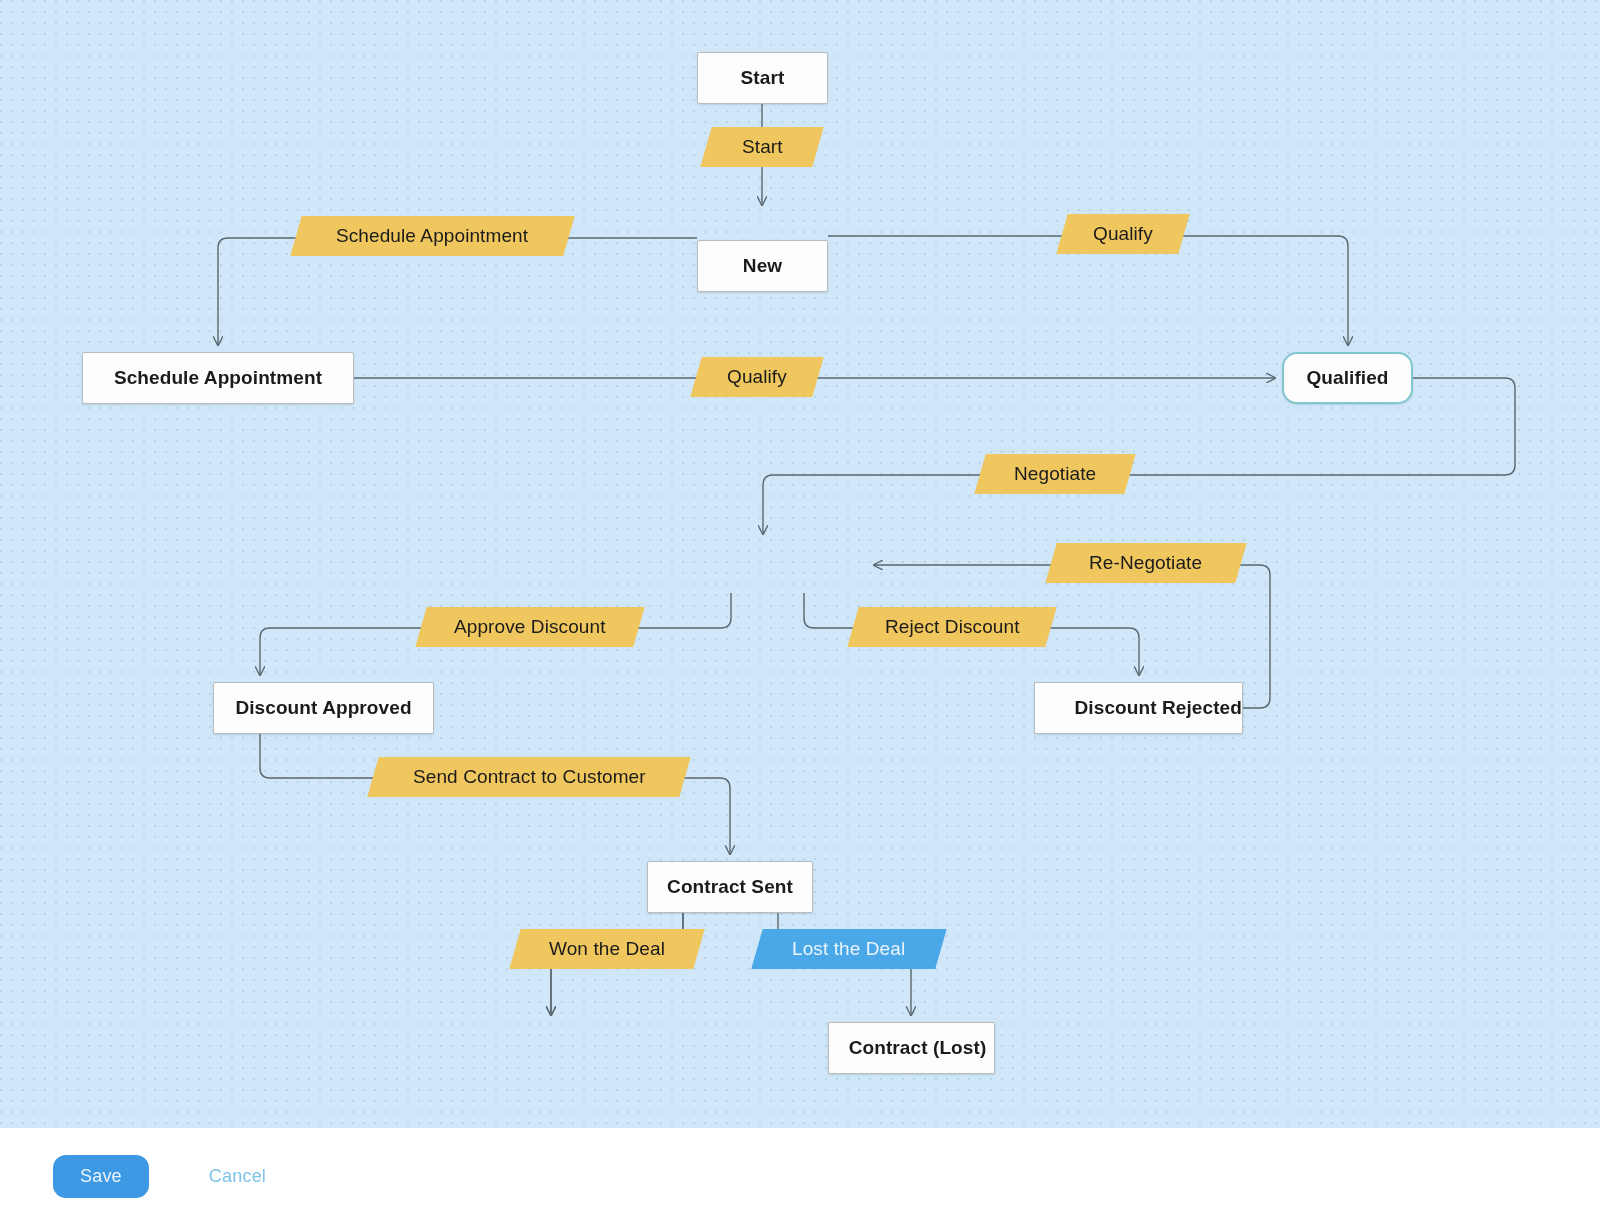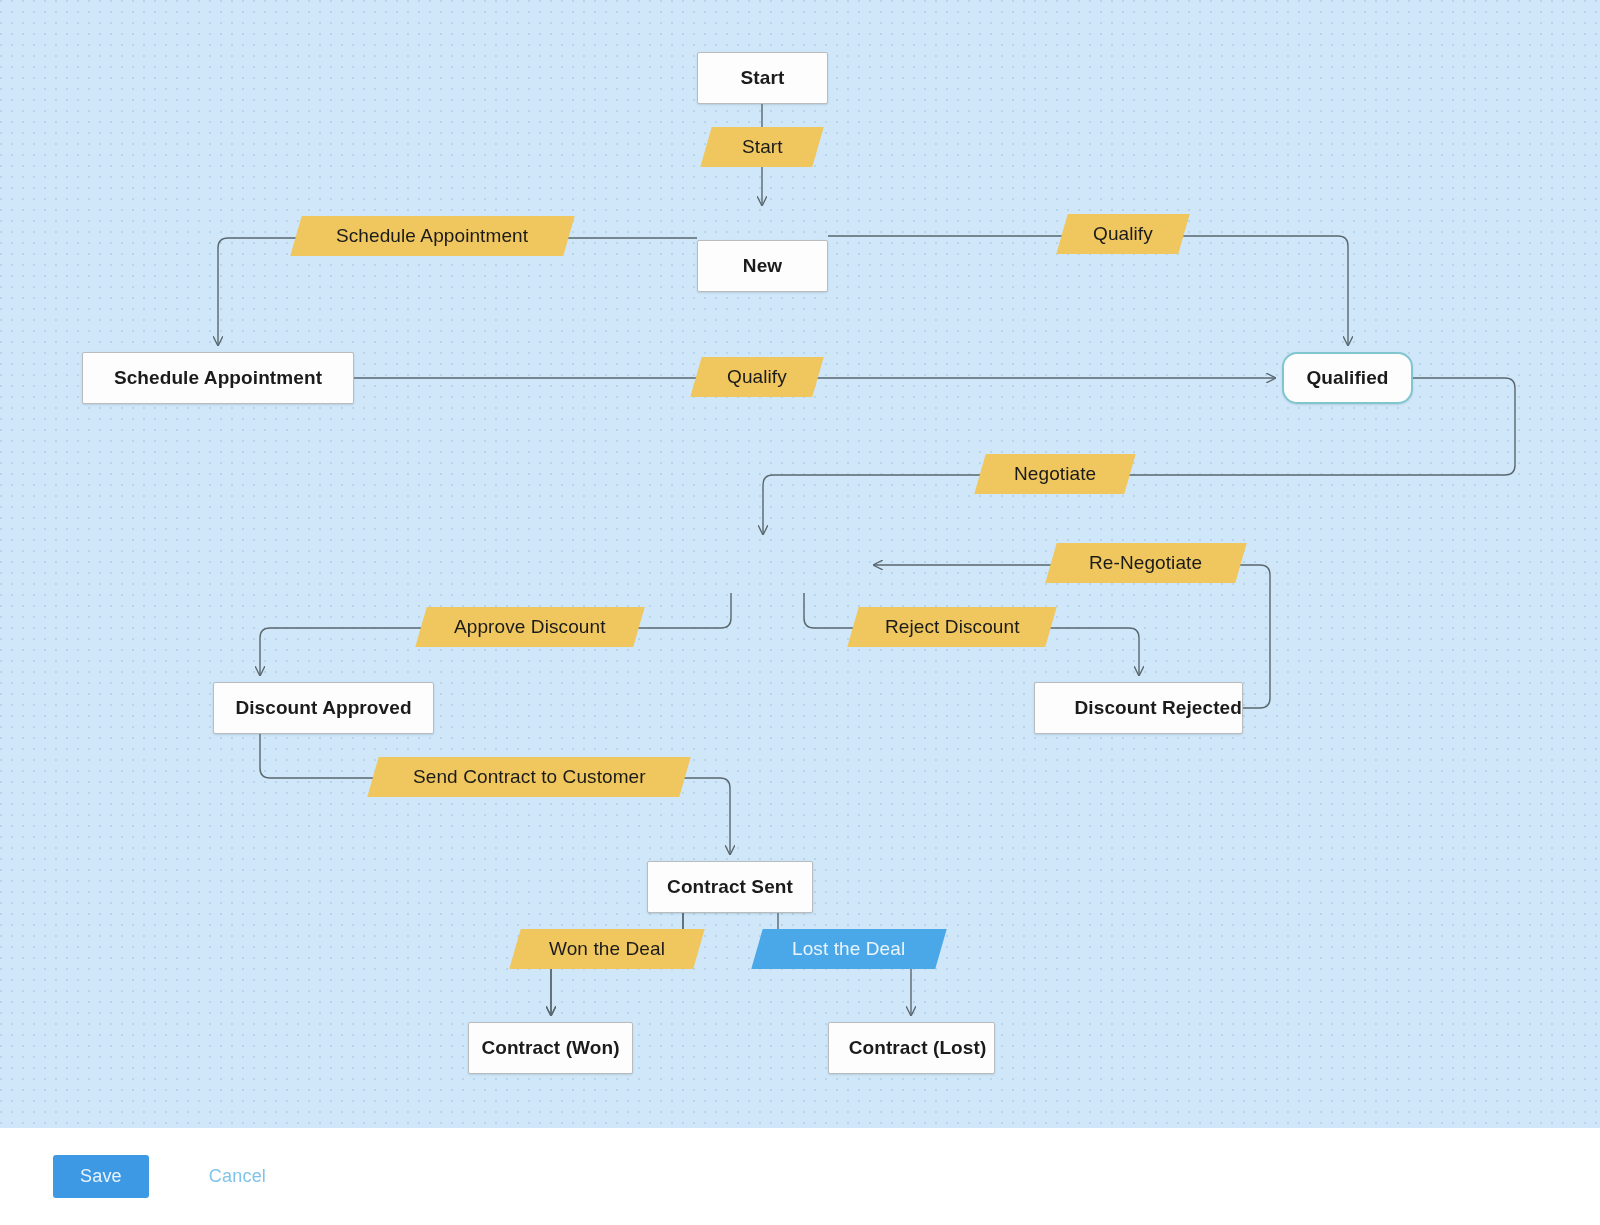--- a/index.html
+++ b/index.html
@@ -100,21 +100,21 @@
     background: #ffffff;
     display: flex;
     align-items: center;
     padding-left: 53px;
     box-sizing: border-box;
   }
   #save-btn {
     background: #3e99e5;
     color: #eaf4fc;
     border: none;
-    border-radius: 3px;
+    border-radius: 13px;
     font-size: 18px;
     font-family: "Liberation Sans", sans-serif;
     padding: 11px 27px;
     cursor: pointer;
     letter-spacing: 0.2px;
   }
   #cancel-link {
     color: #7fc3ea;
     font-size: 18px;
     margin-left: 60px;
@@ -191,23 +191,20 @@
     </div>
 
     <div class="node" style="left:1034px;top:682px;width:209px;height:52px;justify-content:flex-end;">
       <span>Discount Rejected</span>
     </div>
 
     <div class="node" style="left:647px;top:861px;width:166px;height:52px;">
       <span>Contract Sent</span>
     </div>
 
-    <div class="node" style="left:468px;top:1022px;width:165px;height:52px;">
-      <span>Contract (Won)</span>
-    </div>
 
     <div class="node" style="left:828px;top:1022px;width:167px;height:52px;padding-left:12px;">
       <span>Contract (Lost)</span>
     </div>
 
     <div class="trans" style="left:706px;top:127px;width:112px;height:40px;">
       <span>Start</span>
     </div>
 
     <div class="trans" style="left:296px;top:216px;width:273px;height:40px;">

